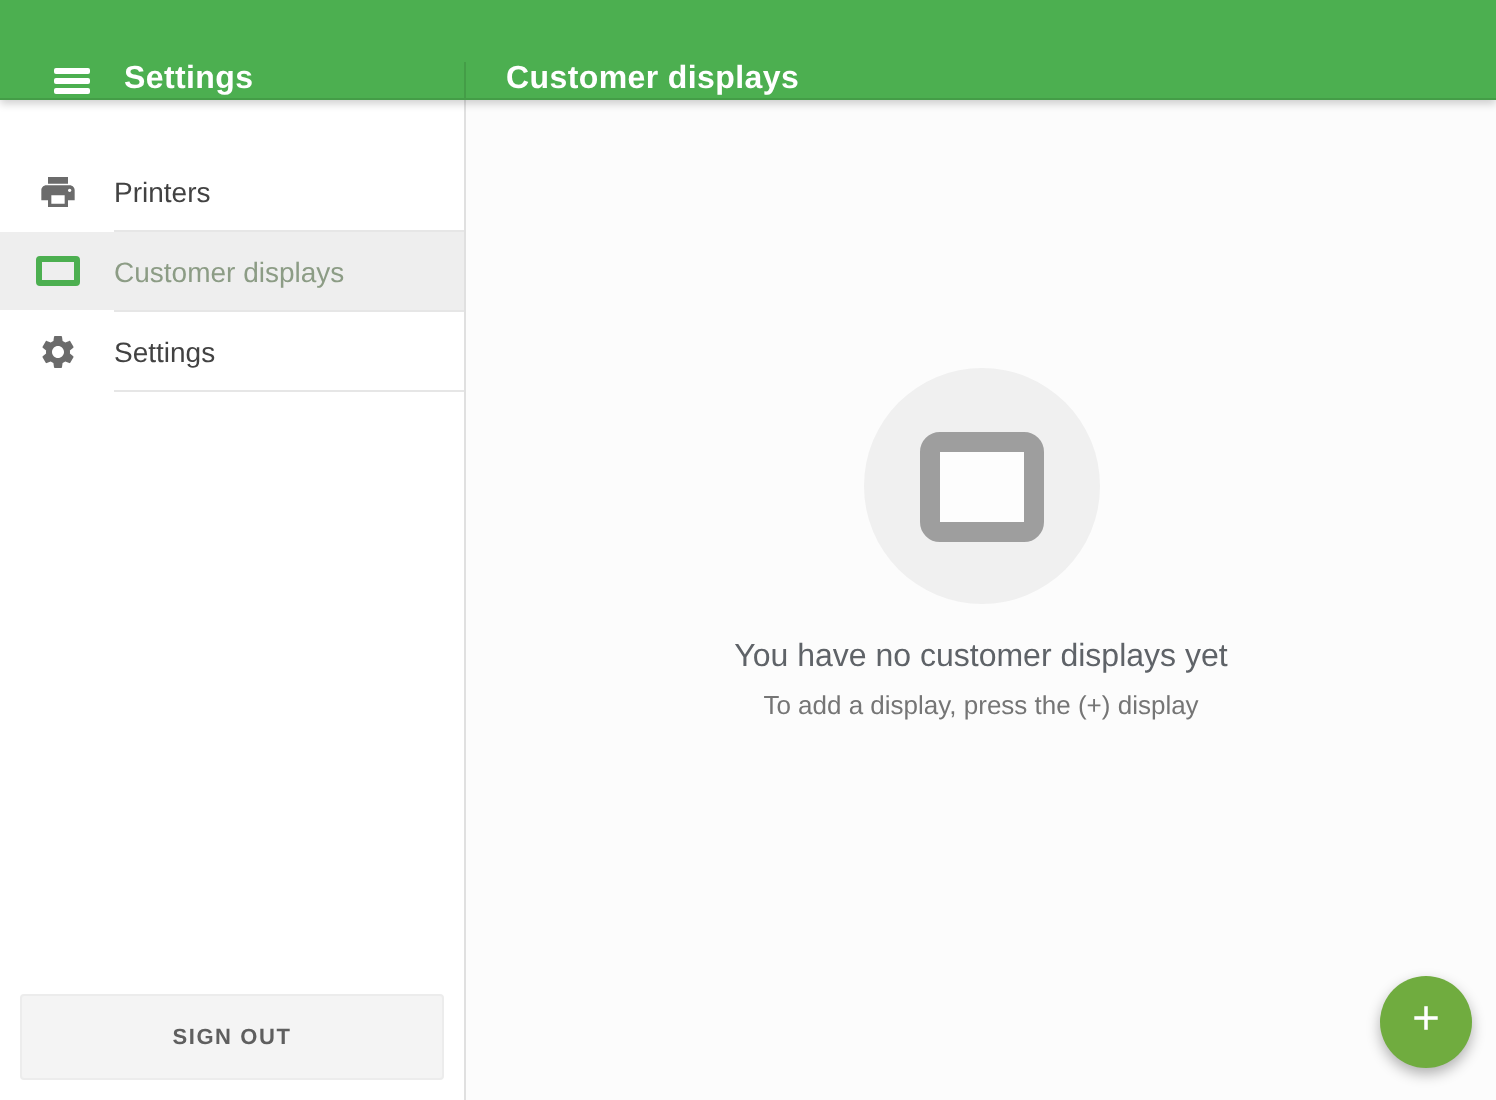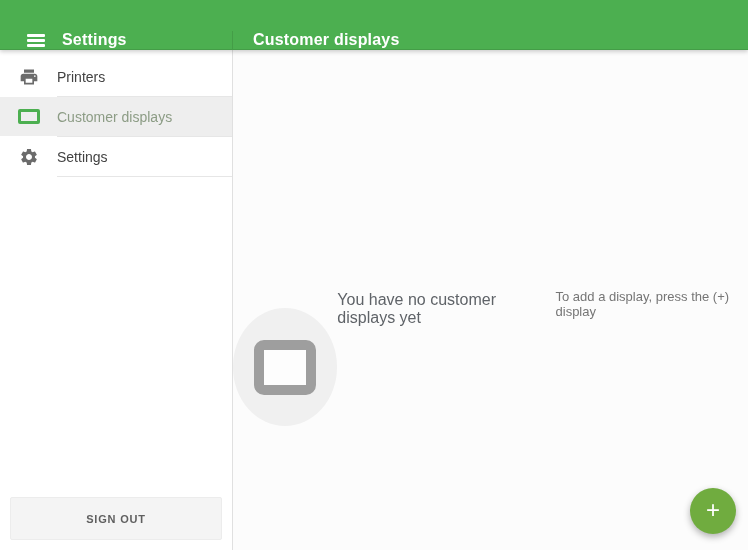--- a/index.html
+++ b/index.html
@@ -58,21 +58,21 @@
   .body { flex: 1; display: flex; min-height: 0; }
 
   
   .sidebar {
     width: 233px;
     flex: 0 0 233px;
     background: #fff;
     border-right: 1px solid #e0e0e0;
     position: relative;
   }
-  .nav { padding-top: 7px; }
+  .nav { padding-top: 7px; margin-top: 19px; }
   .nav-item {
     height: 39px;
     display: flex;
     align-items: center;
     cursor: pointer;
     position: relative;
   }
   .nav-item .icon-cell {
     width: 57px;
     flex: 0 0 57px;
@@ -126,21 +126,21 @@
     letter-spacing: 0.8px;
     cursor: pointer;
   }
 
   
   .content {
     flex: 1;
     background: #fcfcfc;
     position: relative;
     display: flex;
-    flex-direction: row;
+    flex-direction: column;
     align-items: center;
   }
   .empty-circle {
     margin-top: 134px;
     width: 118px;
     height: 118px;
     border-radius: 50%;
     background: #f0f0f0;
     display: flex;
     align-items: center;

